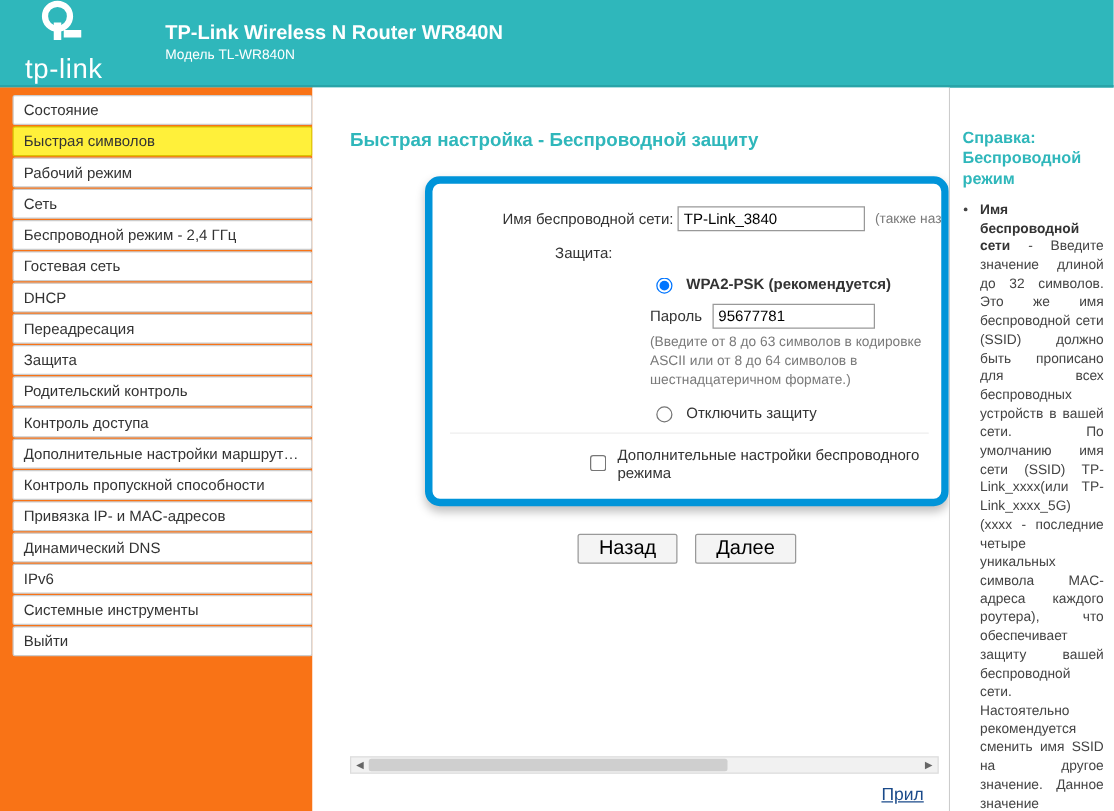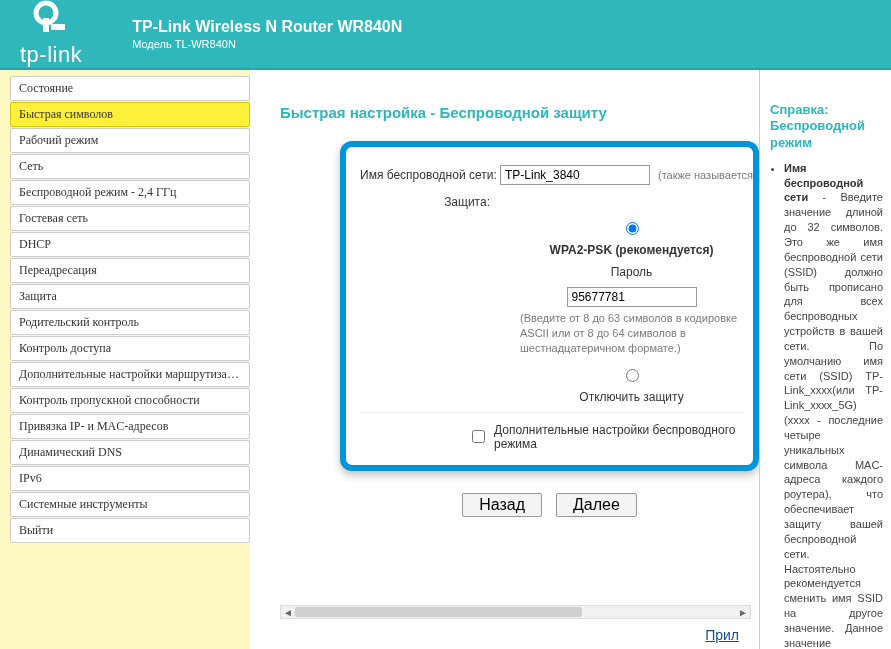--- a/index.html
+++ b/index.html
@@ -32,24 +32,23 @@
   .logo-text { font-size: 22px; font-weight: 400; letter-spacing: .5px; }
   .header-titles .title { font-weight: bold; font-size: 16px; }
   .header-titles .model { font-size: 11px; margin-top: 2px; }
   .layout {
     display: flex;
     height: calc(649px - 70px);
   }
   
   .sidebar {
     width: 250px;
-    background: #fef9c3;
+    background: #f97316;
     padding-left: 10px;
     padding-top: 6px;
-    font-family: Liberation Serif, serif;
   }
   .sidebar-item {
     background: #fff;
     border: 1px solid #ccc;
     border-radius: 2px;
     padding: 4px 8px;
     font-size: 12px;
     color: #333;
     margin-bottom: 1px;
     cursor: pointer;
@@ -79,23 +78,23 @@
     border: 6px solid #0094d9;
     border-radius: 12px;
     box-shadow: 0 4px 8px rgba(0,0,0,.25);
     background: #fff;
     padding: 18px 10px 14px 14px;
     margin-left: 60px;
     margin-right: -10px;
     overflow: hidden;
   }
   .row { display:flex; align-items:center; margin-bottom:10px; font-size:12px; color:#333; }
-  .row .lbl { width: 140px; text-align: right; padding-right: 10px; white-space: nowrap; }
+  .row .lbl { width: 140px; text-align: center; padding-right: 10px; white-space: nowrap; margin-left: 42px; }
   .row .val { flex:1; display:flex; align-items:center; gap:8px; }
-  .subrow { margin-left: 160px; font-size:12px; color:#333; margin-bottom:8px; display:flex; align-items:center; gap:8px;flex-direction:column;}
+  .subrow { margin-left: 160px; font-size:12px; color:#333; margin-bottom:8px; display:flex; align-items:center; gap:8px;}
   input[type=text] {
     border: 1px solid #999;
     padding: 2px 4px;
     font-size: 12px;
     font-family: inherit;
   }
   input.ssid { width: 150px; }
   input.pwd  { width: 130px; }
   .hint { color:#7a7a7a; font-size:11px; white-space: nowrap; }
   .hint-block { margin-left:160px; color:#7a7a7a; font-size:11px; margin-top:-4px; margin-bottom:10px; line-height:1.35; padding-left:0; }

